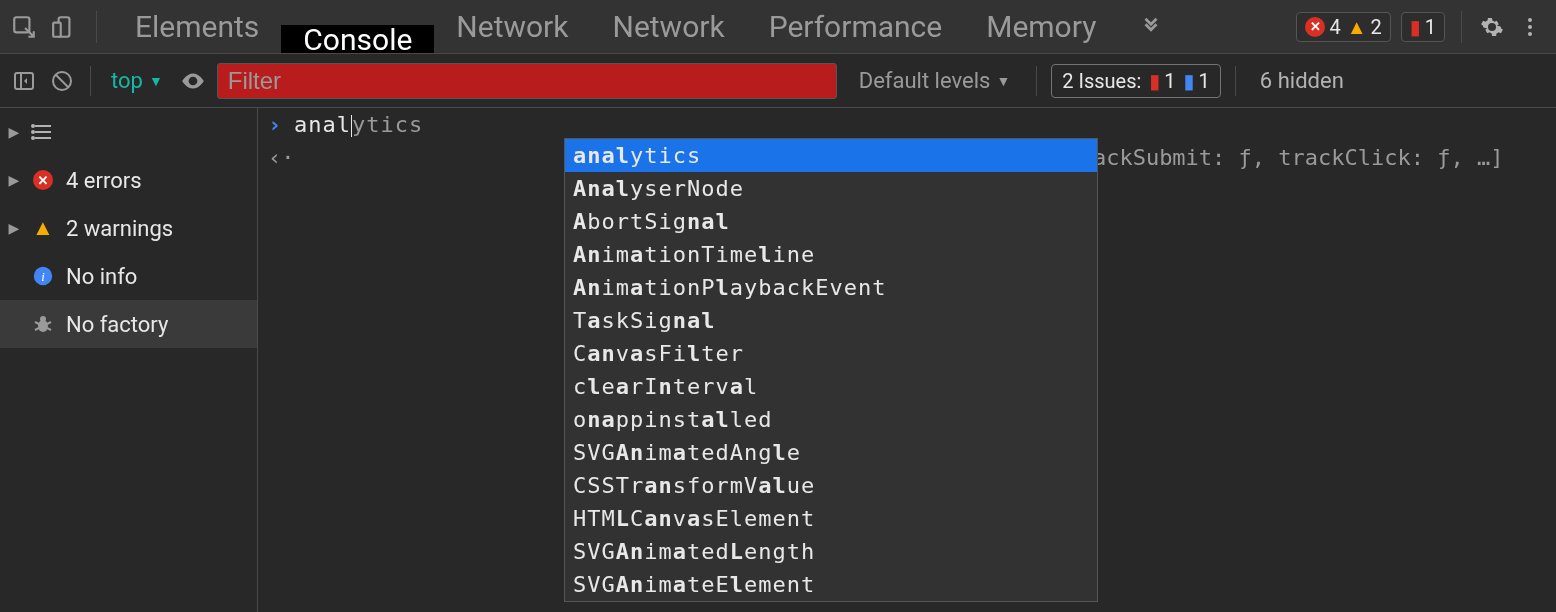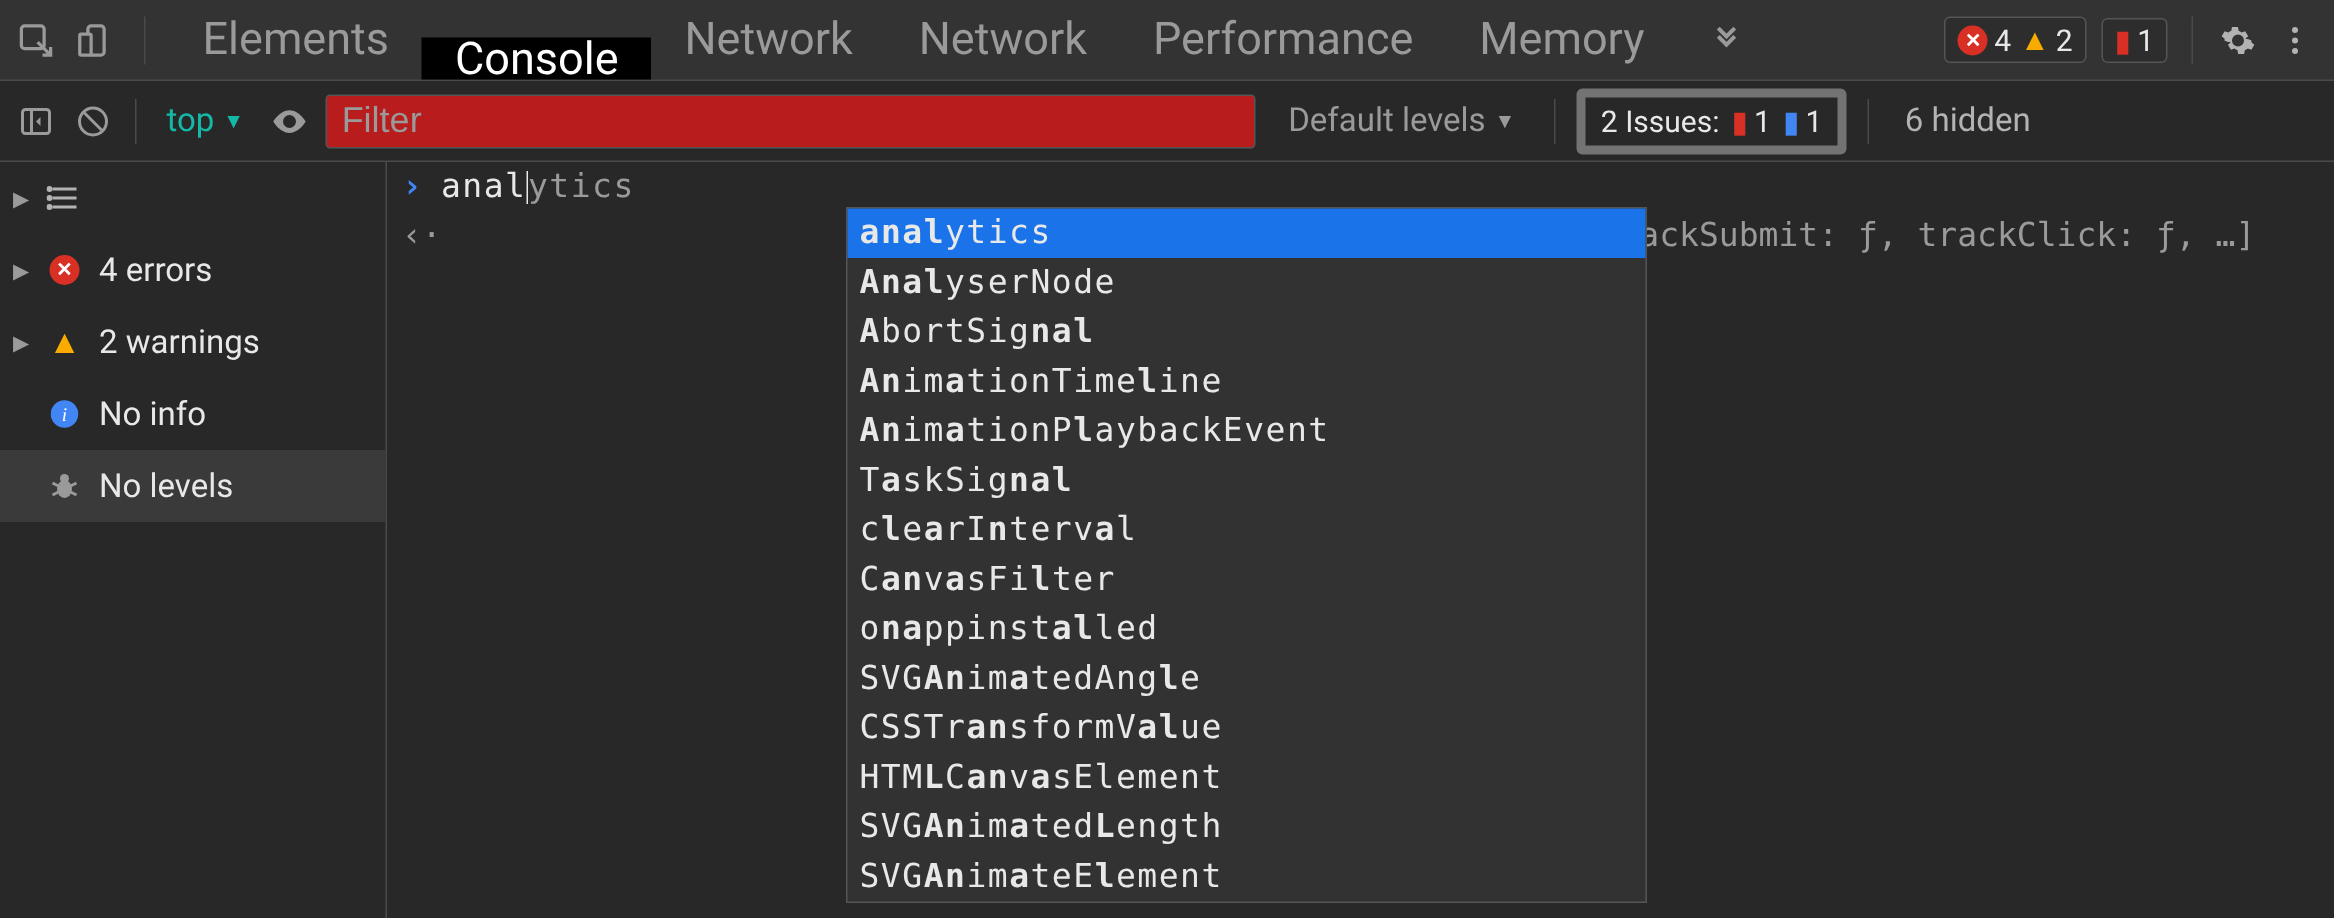--- a/index.html
+++ b/index.html
@@ -51,21 +51,21 @@
   height: 36px;
   background: #b91c1c;
   border: 1px solid #555555;
   color: #e8e8e8;
   padding: 0 10px;
   font-size: 24px;
   border-radius: 3px;
 }
 .filter-input::placeholder { color: #9a9a9a; }
 .levels-select { display: flex; align-items: center; gap: 6px; color: #9a9a9a; cursor: pointer; font-size: 22px; padding: 0 12px; }
-.issues-box { display: flex; align-items: center; gap: 8px; border: 6px solid #737373; border-radius: 4px; padding: 4px 10px; cursor: pointer; font-size: 20px; color: #e8e8e8; }
+.issues-box { display: flex; align-items: center; gap: 8px; border: 1px solid #737373; border-radius: 4px; padding: 4px 10px; cursor: pointer; font-size: 20px; color: #e8e8e8; }
 .hidden-count { color: #b3b3b3; font-size: 22px; padding: 0 10px; cursor: pointer; }
 
 .content { display: flex; height: calc(100% - 108px); }
 .sidebar {
   width: 258px;
   background: #282828;
   border-right: 1px solid #4a4a4a;
   overflow: hidden;
 }
 .sidebar-item {
@@ -281,21 +281,21 @@
         <span class="sidebar-icon">
           <svg width="24" height="24" viewBox="0 0 24 24" fill="#9a9a9a">
             <ellipse cx="12" cy="14" rx="5" ry="6"></ellipse>
             <circle cx="12" cy="7" r="3"></circle>
             <line x1="4" y1="10" x2="8" y2="12" stroke="#9a9a9a" stroke-width="2"></line>
             <line x1="20" y1="10" x2="16" y2="12" stroke="#9a9a9a" stroke-width="2"></line>
             <line x1="4" y1="18" x2="8" y2="16" stroke="#9a9a9a" stroke-width="2"></line>
             <line x1="20" y1="18" x2="16" y2="16" stroke="#9a9a9a" stroke-width="2"></line>
           </svg>
         </span>
-        <span class="sidebar-label">No levels</span>
+        <span class="sidebar-label">No factory</span>
       </div>
     </div>
 
   <div class="console-area">
     <div class="console-line">
       <span class="prompt-marker">›</span>
       <span>
         <span class="typed-text">anal</span><span class="cursor"></span><span class="typed-text dim">ytics</span>
       </span>
     </div>
@@ -306,22 +306,22 @@
       </span>
     </div>
 
     <div class="autocomplete" id="autocomplete">
         <div class="auto-item selected"><span class="bold">a</span><span class="bold">n</span><span class="bold">a</span><span class="bold">l</span>ytics</div>
         <div class="auto-item"><span class="bold">A</span><span class="bold">n</span><span class="bold">a</span><span class="bold">l</span>yserNode</div>
         <div class="auto-item"><span class="bold">A</span>bortSig<span class="bold">n</span><span class="bold">a</span><span class="bold">l</span></div>
         <div class="auto-item"><span class="bold">A</span><span class="bold">n</span>im<span class="bold">a</span>tionTime<span class="bold">l</span>ine</div>
         <div class="auto-item"><span class="bold">A</span><span class="bold">n</span>im<span class="bold">a</span>tionP<span class="bold">l</span>aybackEvent</div>
         <div class="auto-item">T<span class="bold">a</span>skSig<span class="bold">n</span><span class="bold">a</span><span class="bold">l</span></div>
+        <div class="auto-item">C<span class="bold">a</span><span class="bold">n</span>v<span class="bold">a</span>sFi<span class="bold">l</span>ter</div>
         <div class="auto-item">c<span class="bold">l</span>e<span class="bold">a</span>rI<span class="bold">n</span>terv<span class="bold">a</span>l</div>
-        <div class="auto-item">C<span class="bold">a</span><span class="bold">n</span>v<span class="bold">a</span>sFi<span class="bold">l</span>ter</div>
         <div class="auto-item">o<span class="bold">n</span><span class="bold">a</span>ppinst<span class="bold">a</span><span class="bold">l</span>led</div>
         <div class="auto-item">SVG<span class="bold">A</span><span class="bold">n</span>im<span class="bold">a</span>tedAng<span class="bold">l</span>e</div>
         <div class="auto-item">CSSTr<span class="bold">a</span><span class="bold">n</span>sformV<span class="bold">a</span><span class="bold">l</span>ue</div>
         <div class="auto-item">HTM<span class="bold">L</span>C<span class="bold">a</span><span class="bold">n</span>v<span class="bold">a</span>sElement</div>
         <div class="auto-item">SVG<span class="bold">A</span><span class="bold">n</span>im<span class="bold">a</span>ted<span class="bold">L</span>ength</div>
         <div class="auto-item">SVG<span class="bold">A</span><span class="bold">n</span>im<span class="bold">a</span>teE<span class="bold">l</span>ement</div>
       </div>
   </div>
 </div>
 

